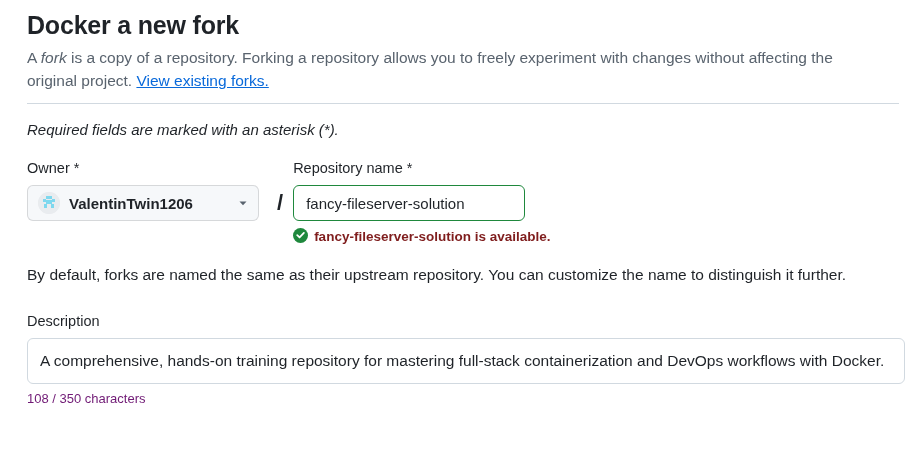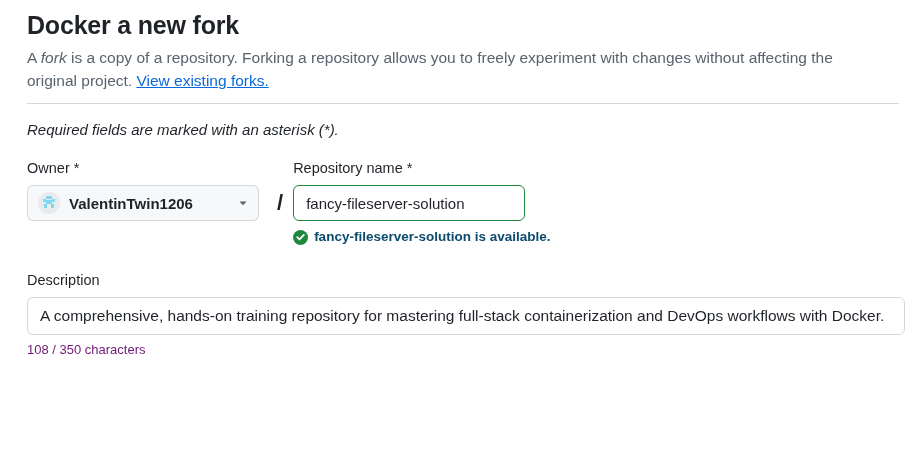--- a/index.html
+++ b/index.html
@@ -142,25 +142,25 @@
     font-family: "Liberation Sans", sans-serif;
     font-size: 15px;
     color: #1f2328;
     background: #ffffff;
     border: 1px solid #1f883d;
     border-radius: 6px;
     outline: none;
   }
   .availability {
     display: flex;
-    align-items: flex-end;
+    align-items: flex-start;
     margin-top: 7px;
     font-size: 13.5px;
     font-weight: bold;
-    color: #0c4a6e;
+    color: #7f1d1d;
     line-height: 17px;
   }
   .availability .check-icon {
     flex: 0 0 auto;
     margin-right: 6px;
     display: flex;
     align-items: center;
   }
 
   
@@ -171,21 +171,21 @@
     color: #1f2328;
     max-width: 872px;
   }
 
   
   .description-block { margin-top: 26px; }
   .desc-input {
     box-sizing: border-box;
     display: block;
     width: 878px;
-    height: 38px;
+    height: 46px;
     padding: 0 12px;
     font-family: "Liberation Sans", sans-serif;
     font-size: 15.5px;
     color: #1f2328;
     background: #ffffff;
     border: 1px solid #d1d9e0;
     border-radius: 6px;
     outline: none;
   }
   .char-count {
@@ -247,20 +247,21 @@
             <circle cx="8" cy="8" r="8" fill="#1f883d"></circle>
             <path d="M11.6 5.3 L7.0 10.1 L4.5 7.7" fill="none" stroke="#ffffff" stroke-width="1.9" stroke-linecap="round" stroke-linejoin="round"></path>
           </svg>
         </span>
         <span>fancy-fileserver-solution is available.</span>
       </div>
     </div>
 
   </div>
 
+  <p class="default-note">By default, forks are named the same as their upstream repository. You can customize the name to distinguish it further.</p>
 
   <div class="description-block">
     <label class="field-label">Description</label>
     <input class="desc-input" type="text" value="A comprehensive, hands-on training repository for mastering full-stack containerization and DevOps workflows with Docker." style="">
     <div class="char-count">108 / 350 characters</div>
   </div>
 
 </div>
 
 </body></html>

